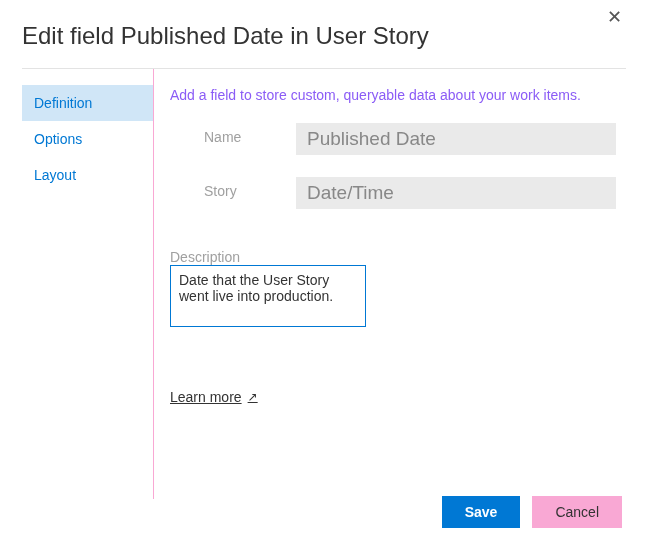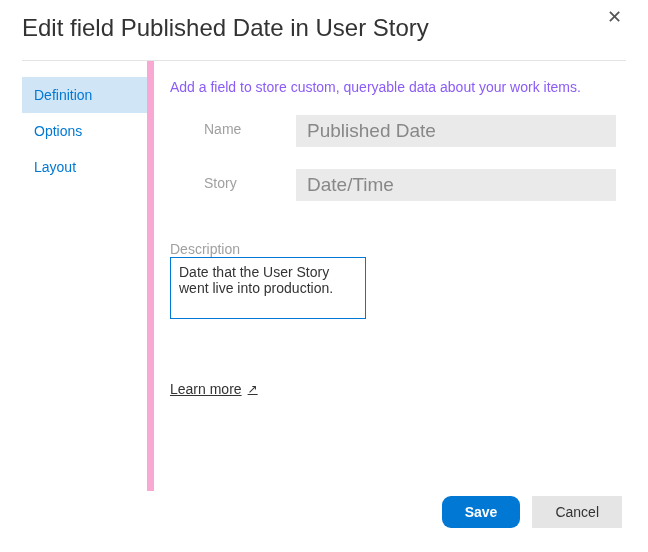--- a/index.html
+++ b/index.html
@@ -25,33 +25,33 @@
   right: 26px;
   font-size: 18px;
   color: #555;
   cursor: pointer;
   font-weight: 300;
 }
 .title {
   font-size: 24px;
   font-weight: 400;
   color: #333;
-  margin: 4px 0 18px 0;
+  margin: 12px 0 18px 0;
 }
 .hr {
   border: none;
   border-top: 1px solid #e3e3e3;
   margin: 0 0 0 0;
 }
 .body {
   display: flex;
 }
 .sidebar {
   width: 132px;
-  border-right: 7px solid #f9a8d4;
+  border-right: 1px solid #f9a8d4;
   min-height: 430px;
   padding-top: 16px;
 }
 .sidebar-item {
   display: block;
   padding: 10px 12px;
   font-size: 14px;
   color: #0078d4;
   cursor: pointer;
   text-decoration: none;
@@ -134,24 +134,23 @@
   padding: 0 22px;
   font-size: 14px;
   border: 1px solid transparent;
   cursor: pointer;
   font-family: inherit;
 }
 .btn-primary {
   background: #0078d4;
   color: #fff;
   font-weight: 600;
-  border-radius: 9px;
 }
 .btn-secondary {
-  background: #e5e5e5;
+  background: #f9a8d4;
   color: #333;
 }
 </style>
 </head>
 <body>
 
 <div class="dialog">
   <span class="close-x">✕</span>
   <h1 class="title">Edit field Published Date in User Story</h1>
   <hr class="hr">

